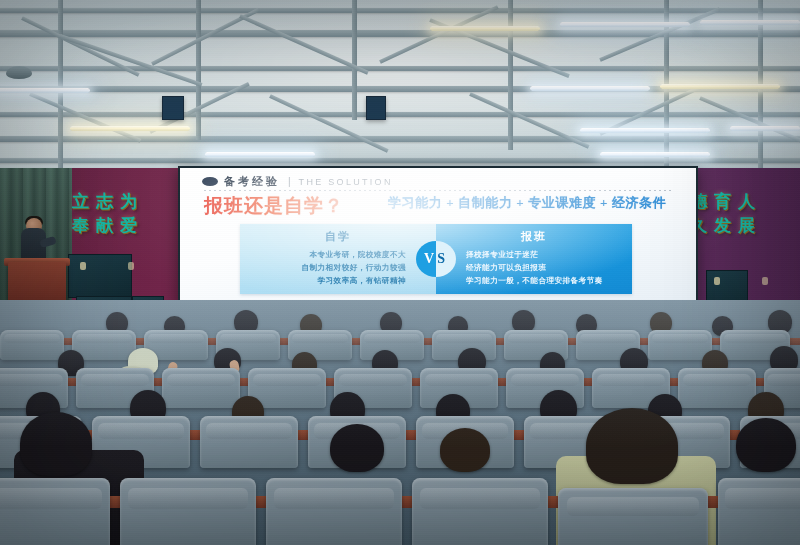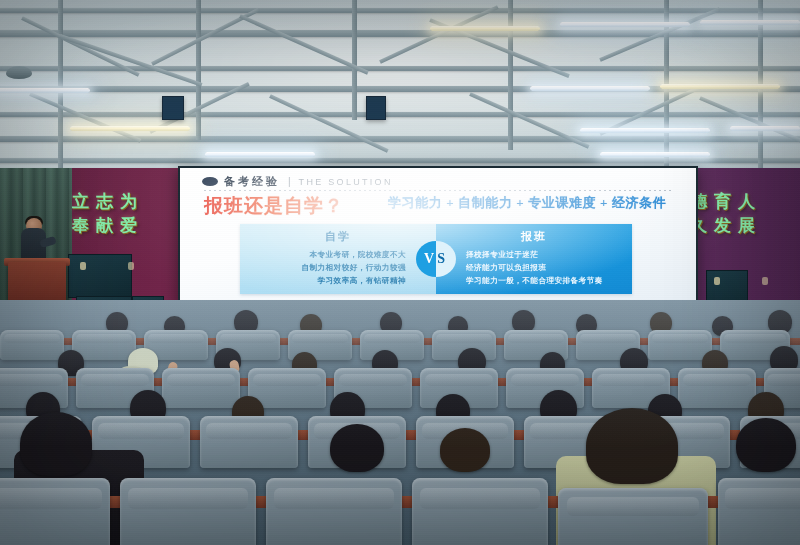--- a/index.html
+++ b/index.html
@@ -26,21 +26,21 @@
     box-shadow:0 0 9px 3px rgba(255,250,225,.8),0 0 22px 8px rgba(250,240,200,.4);}
   .duct{position:absolute;background:#1d3a52;border:1px solid #16293a;box-shadow:0 2px 4px rgba(0,0,0,.3);}
   .spot{position:absolute;width:26px;height:13px;border-radius:50%/60% 60% 40% 40%;
     background:linear-gradient(180deg,#8fa3ab,#5d7179);}
 
   
   .backwall{position:absolute;left:0;top:168px;width:800px;height:200px;
     background:linear-gradient(100deg,#5d1f3e 0%,#6e2347 18%,#7a2a55 42%,#6d2b58 62%,#5e2b5c 82%,#4e2551 100%);}
   .wall-sheen{position:absolute;inset:0;
     background:radial-gradient(ellipse 70% 100% at 50% 10%,rgba(255,255,255,.10),rgba(0,0,0,0) 65%);}
-  .wall-text{position:absolute;color:#86efac;font-family:"Liberation Serif","DejaVu Serif",serif;
+  .wall-text{position:absolute;color:#14b8a6;font-family:"Liberation Serif","DejaVu Serif",serif;
     font-weight:700;letter-spacing:7px;line-height:1.42;
     text-shadow:1px 1px 0 #8a6a22,2px 2px 3px rgba(0,0,0,.5),0 0 5px rgba(255,230,150,.35);
     filter:blur(.35px);}
   #wall-left{left:72px;top:190px;font-size:17px;}
   #wall-right{left:666px;top:190px;font-size:17px;}
 
   .curtain{position:absolute;left:0;top:168px;width:72px;height:200px;
     background:repeating-linear-gradient(90deg,#2f5348 0px,#3d6557 5px,#23443a 11px,#365c4f 17px,#203f36 23px);
     opacity:.96;}
   .curtain:after{content:"";position:absolute;inset:0;

